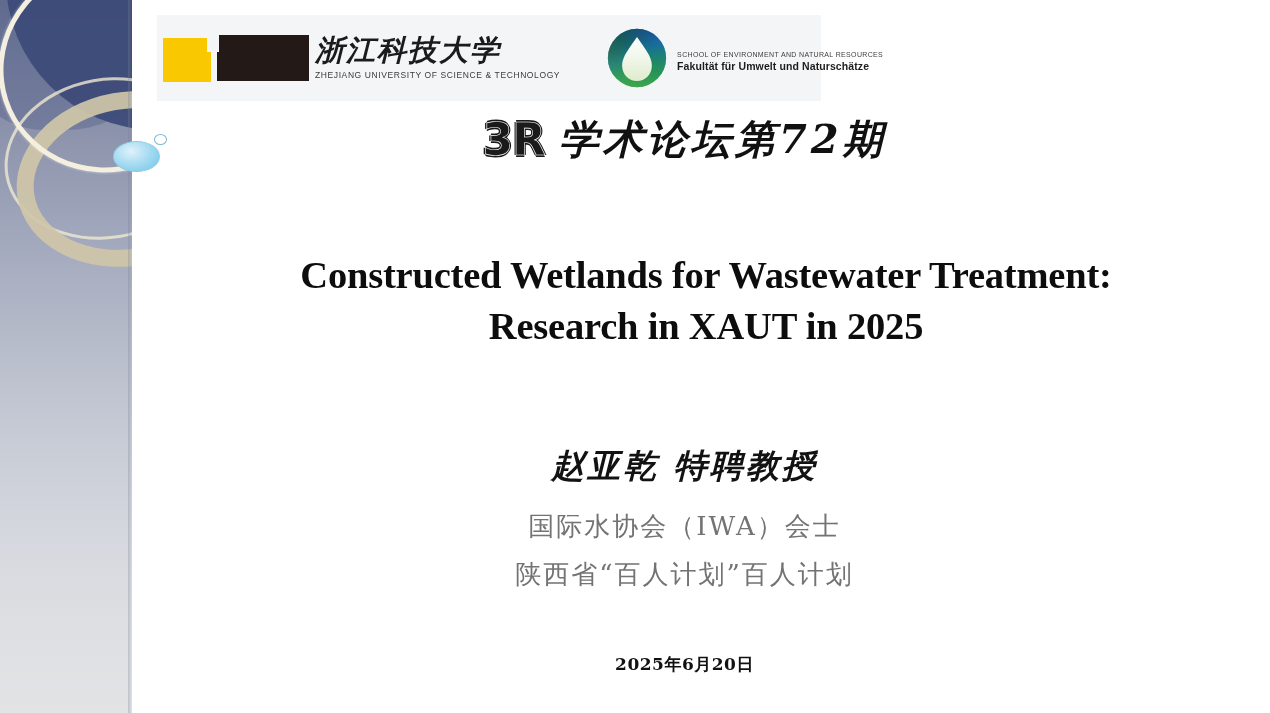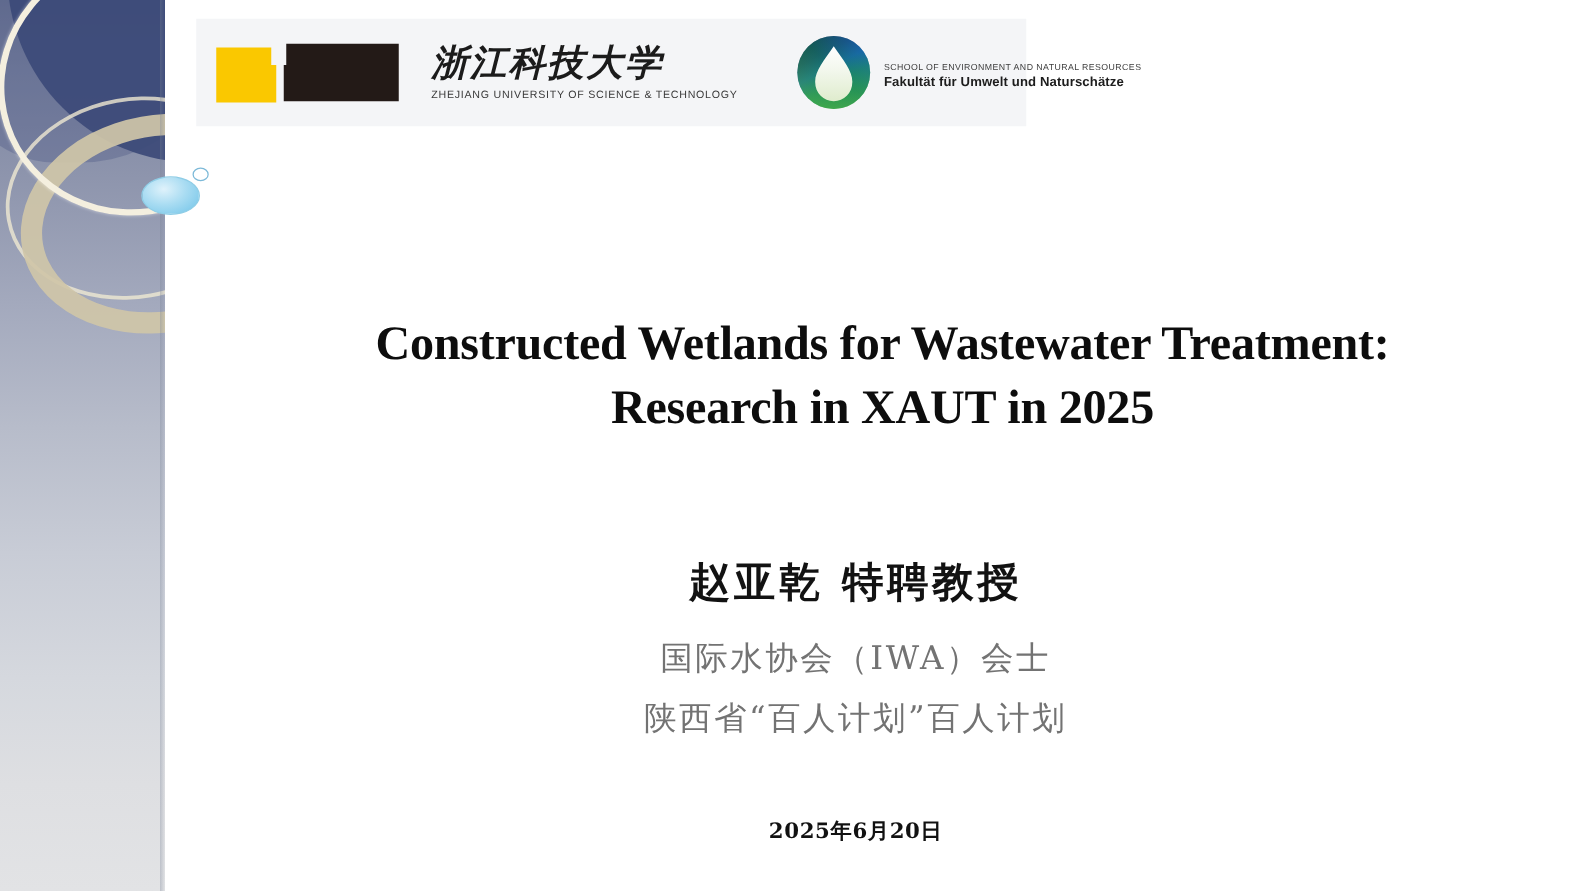--- a/index.html
+++ b/index.html
@@ -117,22 +117,21 @@
     position: absolute;
     left: 157px; top: 15px;
     width: 664px; height: 86px;
     background: #f4f5f7;
     display: flex;
     align-items: center;
   }
   .logo-left {
     display: flex;
     align-items: center;
-    margin-left: 16px;
-    gap: 20px;
+    margin-left: 6px;
   }
   .zjust-mark {
     position: relative;
     width: 146px;
     height: 48px;
     flex: none;
   }
   .zjust-yellow {
     position: absolute;
     left: 0; top: 4px;
@@ -257,20 +256,21 @@
     letter-spacing: -0.2px;
   }
 
   
   .speaker-name {
     position: absolute;
     left: 157px; top: 444px;
     width: 1055px;
     text-align: center;
     font-family: "DejaVu Serif", serif;
+    font-style: italic;
     font-weight: bold;
     font-size: 33px;
     color: #121212;
     letter-spacing: 3px;
     white-space: nowrap;
   }
   .affil {
     position: absolute;
     left: 157px;
     width: 1055px;
@@ -353,20 +353,23 @@
         <path d="M50 3 A47 47 0 0 1 50 97 A47 47 0 0 1 50 3 Z" fill="url(#ringGrad2)" opacity="0.55"></path>
         <path d="M50 16 C 62 34, 74 47, 74 62 C 74 77, 63 87, 50 87 C 37 87, 26 77, 26 62 C 26 47, 38 34, 50 16 Z" fill="url(#dropGrad)"></path>
       </svg>
       <div class="senr-text">
         <div class="senr-en">SCHOOL OF ENVIRONMENT AND NATURAL RESOURCES</div>
         <div class="senr-de">Fakultät für Umwelt und Naturschätze</div>
       </div>
     </div>
   </div>
 
+  <div class="forum-line">
+    <span class="forum-3r">3R</span><span class="forum-cn">学术论坛第72期</span>
+  </div>
 
   <div class="main-title">
     <div>Constructed Wetlands for Wastewater Treatment:</div>
     <div>Research in XAUT in 2025</div>
   </div>
 
   <div class="speaker-name">赵亚乾  特聘教授</div>
   <div class="affil affil-1">国际水协会（IWA）会士</div>
   <div class="affil affil-2">陕西省“百人计划”百人计划</div>
 

